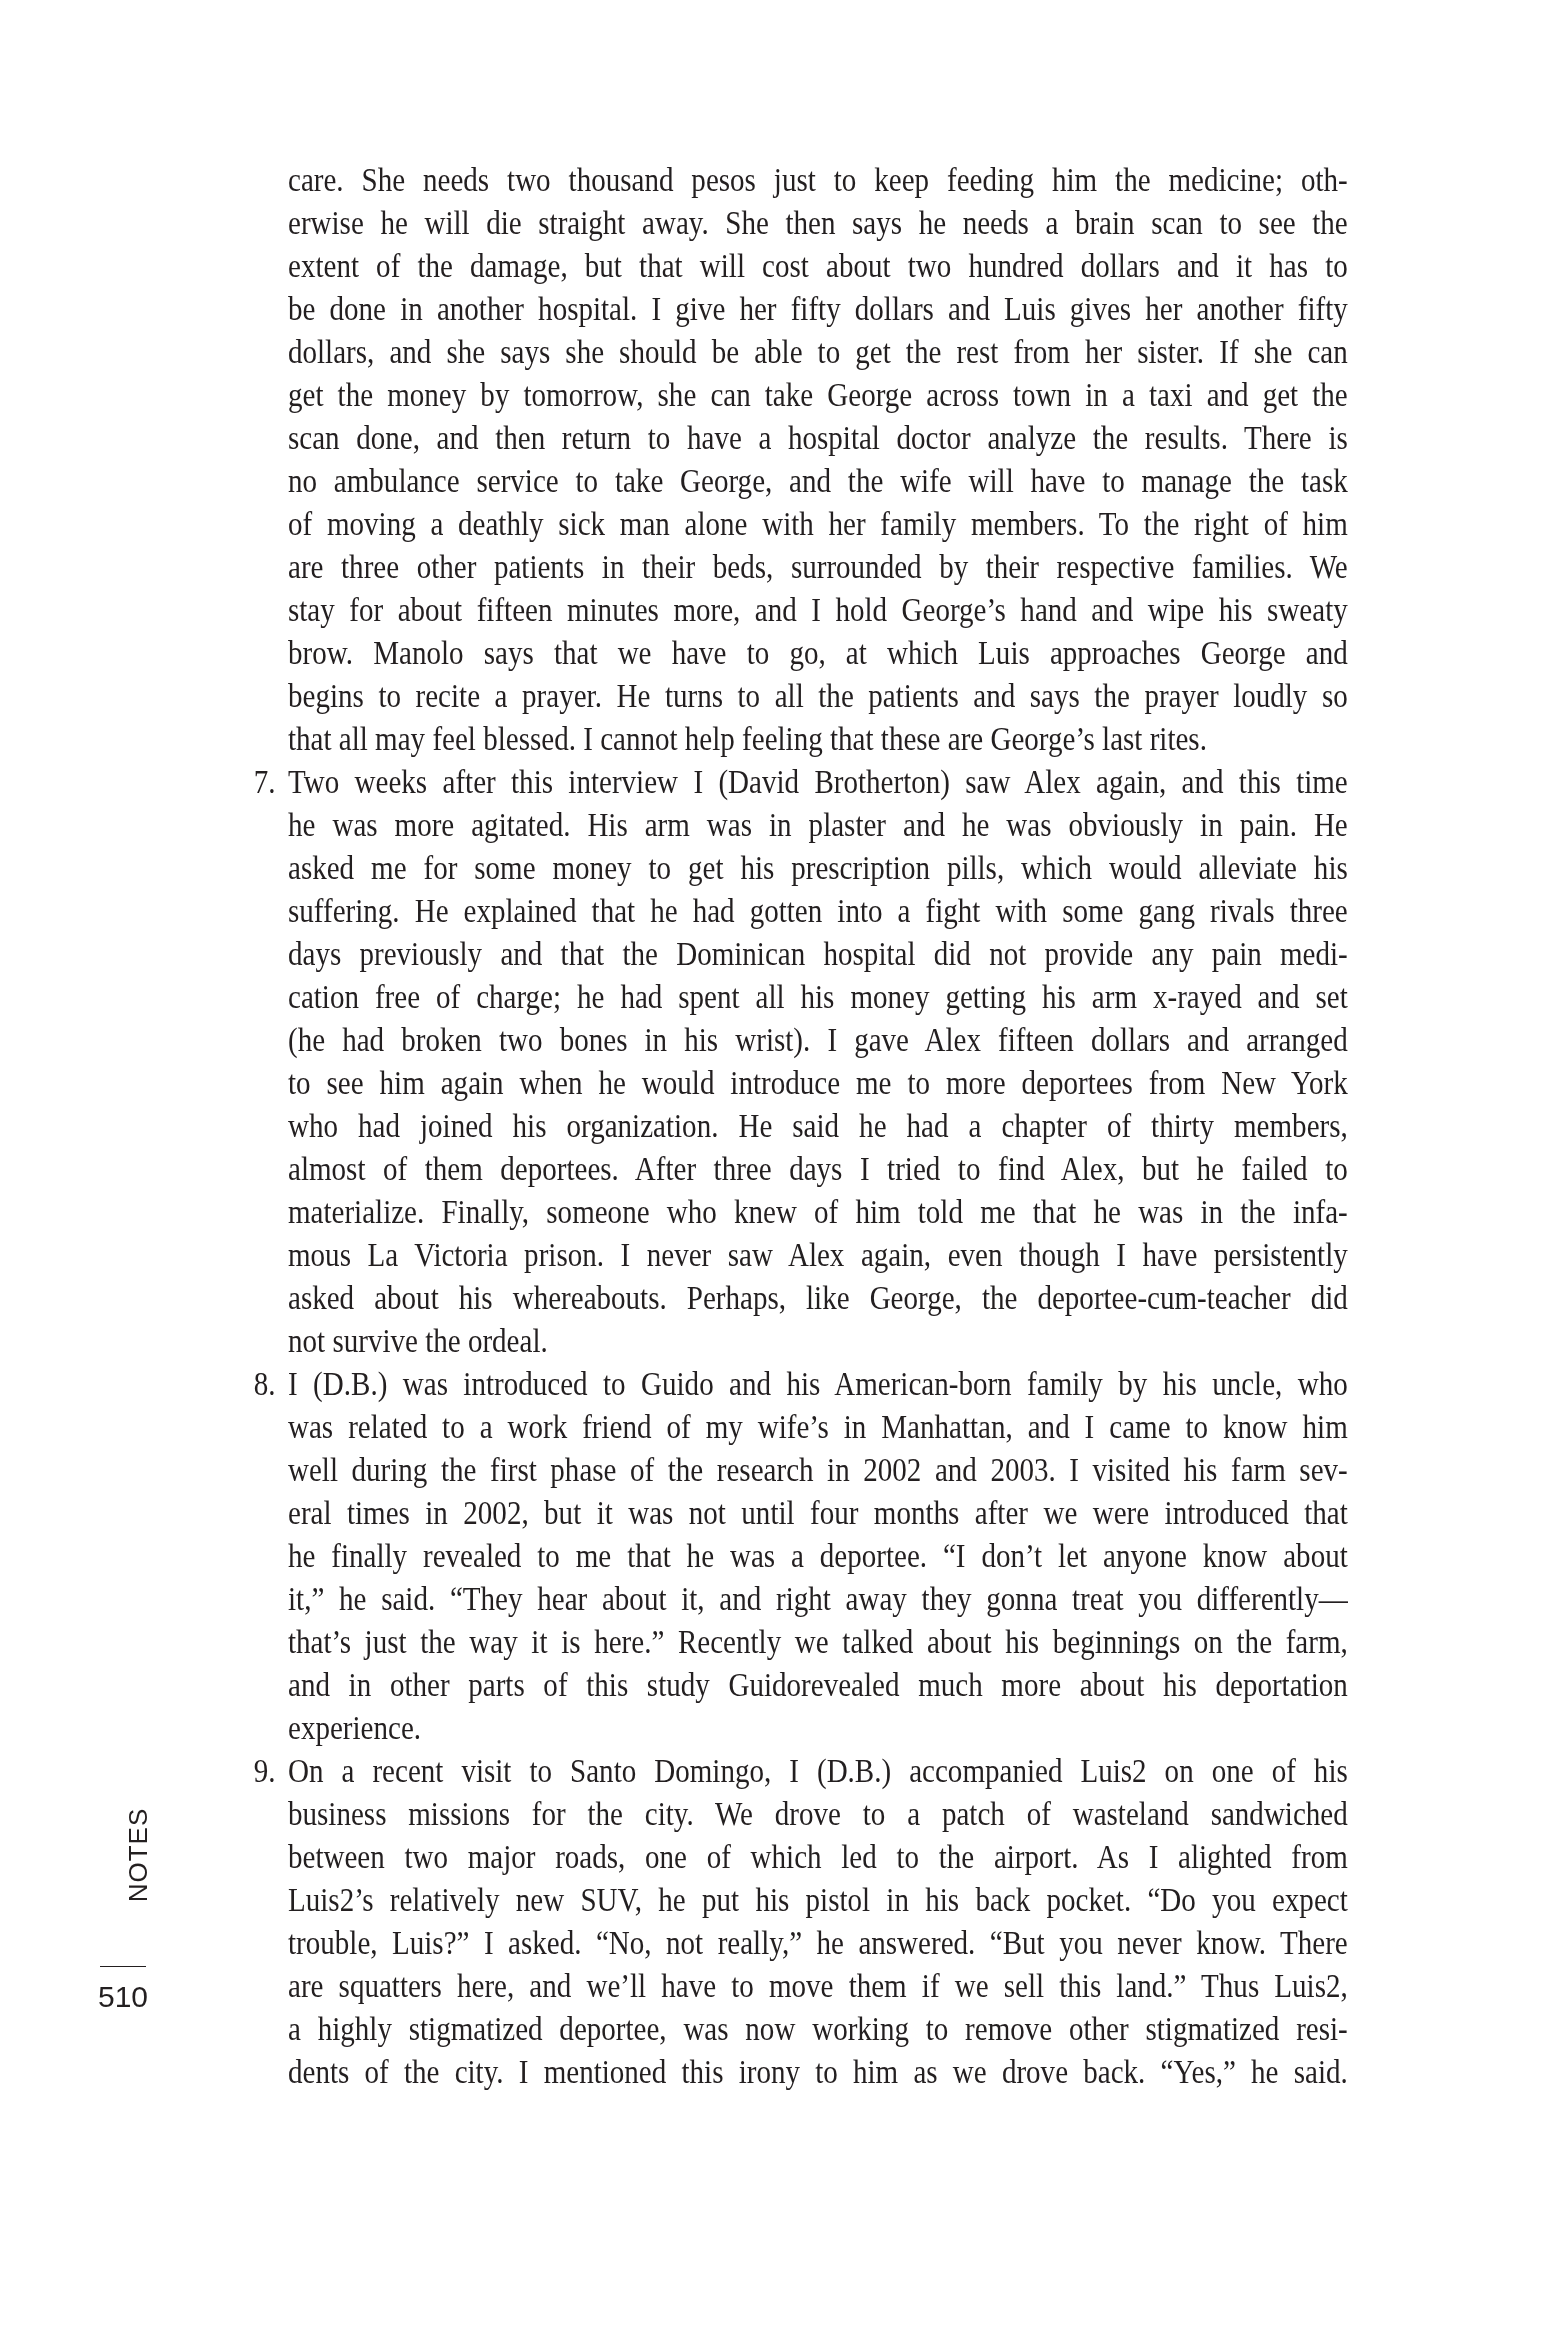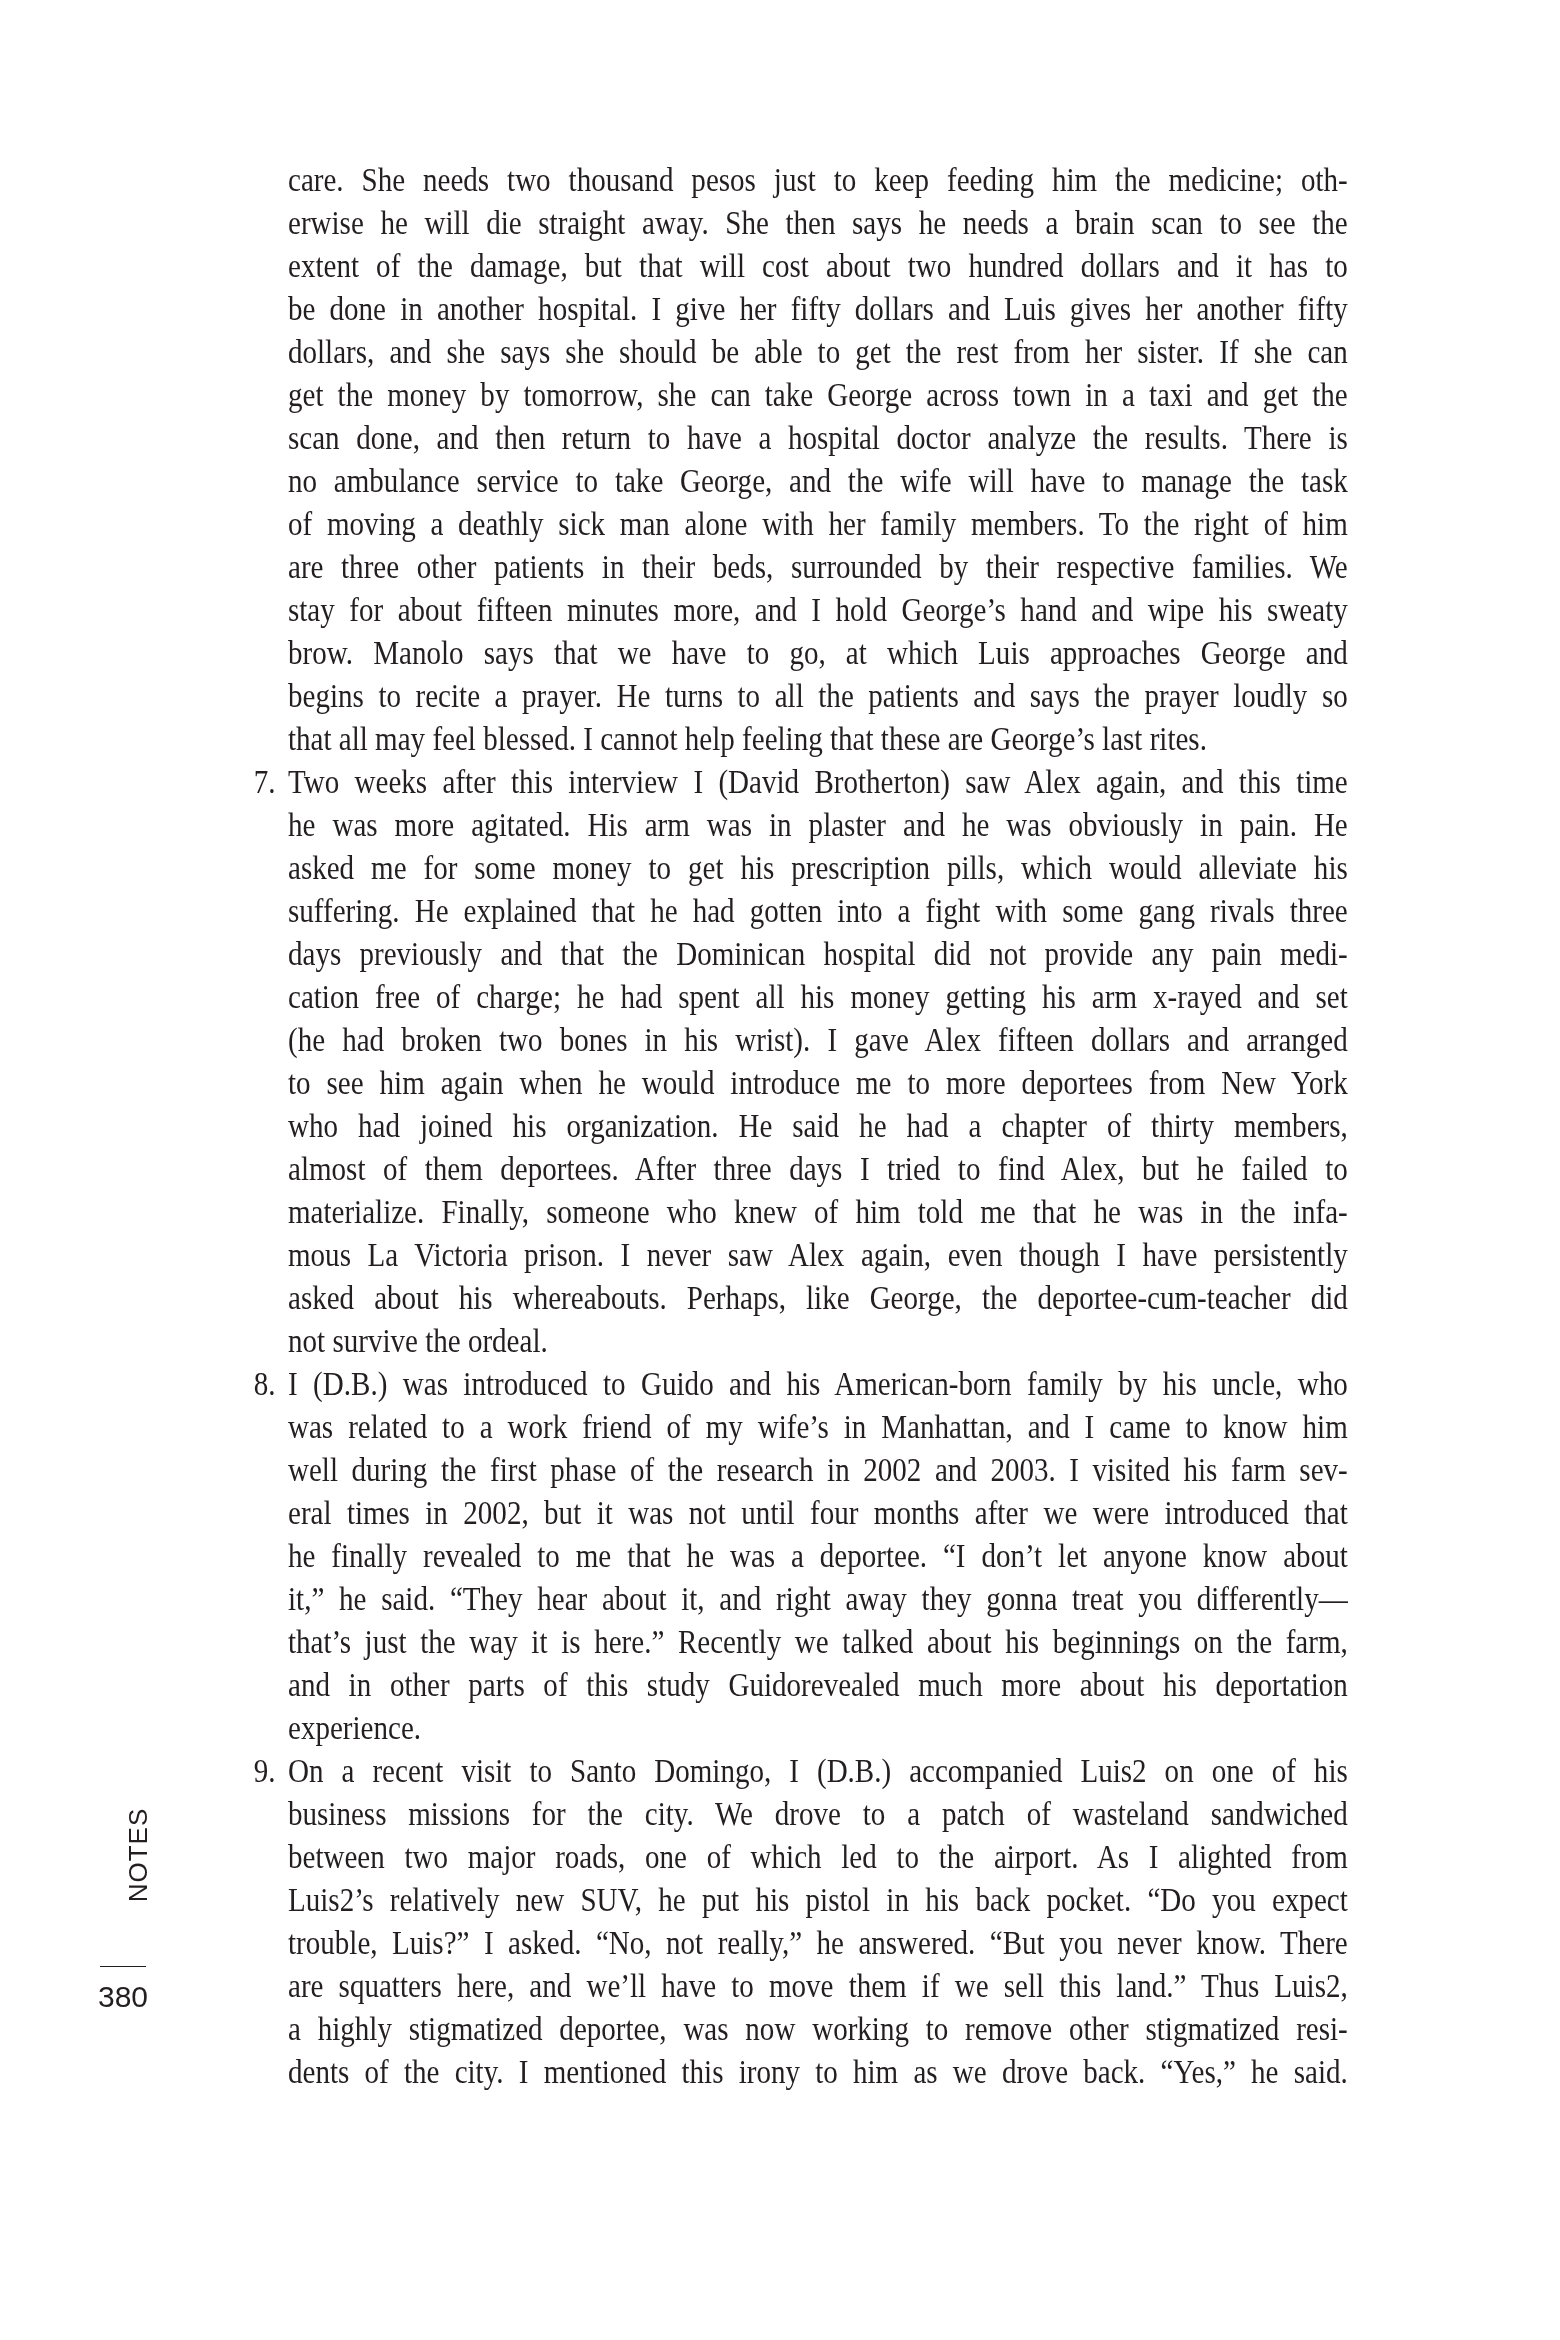--- a/index.html
+++ b/index.html
@@ -142,15 +142,15 @@
       <div class="line">a highly stigmatized deportee, was now working to remove other stigmatized resi-</div>
       <div class="line">dents of the city. I mentioned this irony to him as we drove back. “Yes,” he said.</div>
     </div>
 
   </div>
 
   <div class="side-label">
     <span>NOTES</span>
   </div>
   <div class="folio-rule"></div>
-  <div class="folio">380</div>
+  <div class="folio">510</div>
 </div>
 
 
 </body></html>

